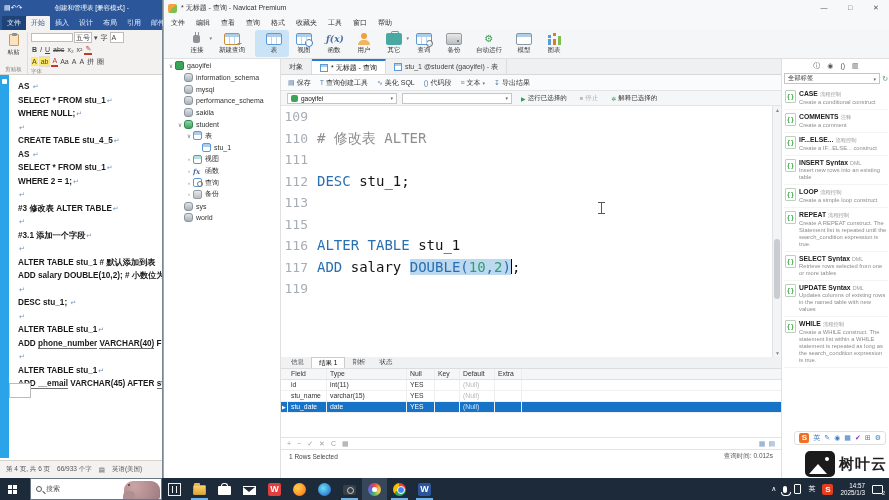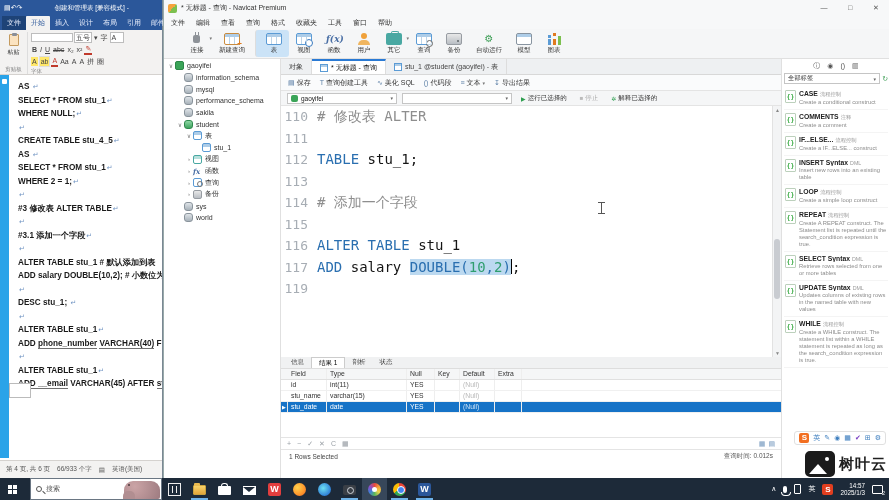--- a/index.html
+++ b/index.html
@@ -508,25 +508,25 @@
           <span class="g" data-interactable="false">■</span>
           <span data-interactable="false">停止</span>
         </span>
         <span class="runbtn" data-interactable="true">
           <span class="g" data-interactable="false">✲</span>
           <span data-interactable="false">解释已选择的</span>
         </span>
       </div>
       <div class="editor" data-interactable="true">
         <div data-interactable="false">
+            <div class="eline" data-interactable="false"><span class="eno" data-interactable="false">109</span><span class="ecode" data-interactable="false"></span></div>
             <div class="eline" data-interactable="false"><span class="eno" data-interactable="false">110</span><span class="ecode" data-interactable="false"><span class="cm" data-interactable="false"># 修改表 ALTER</span></span></div>
             <div class="eline" data-interactable="false"><span class="eno" data-interactable="false">111</span><span class="ecode" data-interactable="false"></span></div>
-            <div class="eline" data-interactable="false"><span class="eno" data-interactable="false">112</span><span class="ecode" data-interactable="false"><span class="kw" data-interactable="false">TABLE</span><span class="pl" data-interactable="false"> stu_1;</span></span></div>
+            <div class="eline" data-interactable="false"><span class="eno" data-interactable="false">112</span><span class="ecode" data-interactable="false"><span class="kw" data-interactable="false">DESC</span><span class="pl" data-interactable="false"> stu_1;</span></span></div>
             <div class="eline" data-interactable="false"><span class="eno" data-interactable="false">113</span><span class="ecode" data-interactable="false"></span></div>
-            <div class="eline" data-interactable="false"><span class="eno" data-interactable="false">114</span><span class="ecode" data-interactable="false"><span class="cm" data-interactable="false"># 添加一个字段</span></span></div>
             <div class="eline" data-interactable="false"><span class="eno" data-interactable="false">115</span><span class="ecode" data-interactable="false"></span></div>
             <div class="eline" data-interactable="false"><span class="eno" data-interactable="false">116</span><span class="ecode" data-interactable="false"><span class="kw" data-interactable="false">ALTER TABLE</span><span class="pl" data-interactable="false"> stu_1</span></span></div>
             <div class="eline" data-interactable="false"><span class="eno" data-interactable="false">117</span><span class="ecode" data-interactable="false"><span class="kw" data-interactable="false">ADD</span><span class="pl" data-interactable="false"> salary </span><span class="kw selbg" data-interactable="false">DOUBLE(</span><span class="nu selbg" data-interactable="false">10</span><span class="kw selbg" data-interactable="false">,</span><span class="nu selbg" data-interactable="false">2</span><span class="kw selbg" data-interactable="false">)</span><span class="caret" data-interactable="false"></span><span class="pl" data-interactable="false">;</span></span></div>
             <div class="eline" data-interactable="false"><span class="eno" data-interactable="false">119</span><span class="ecode" data-interactable="false"></span></div>
           </div>
         <span class="mouse-ibeam" data-interactable="false"></span>
         <div class="esb" data-interactable="true">
           <span class="up" data-interactable="true">▲</span>
           <span class="thumb" data-interactable="true"></span>
           <span class="dn" data-interactable="true">▼</span>

